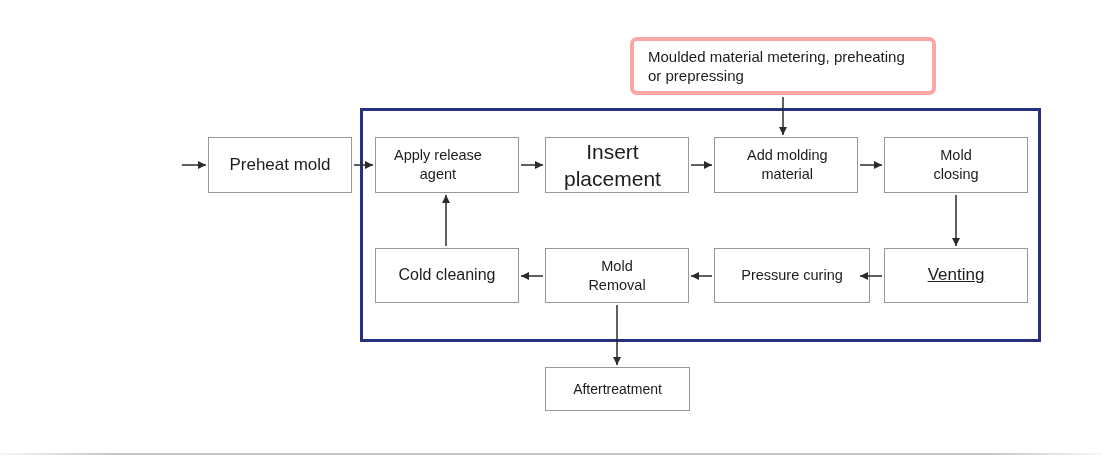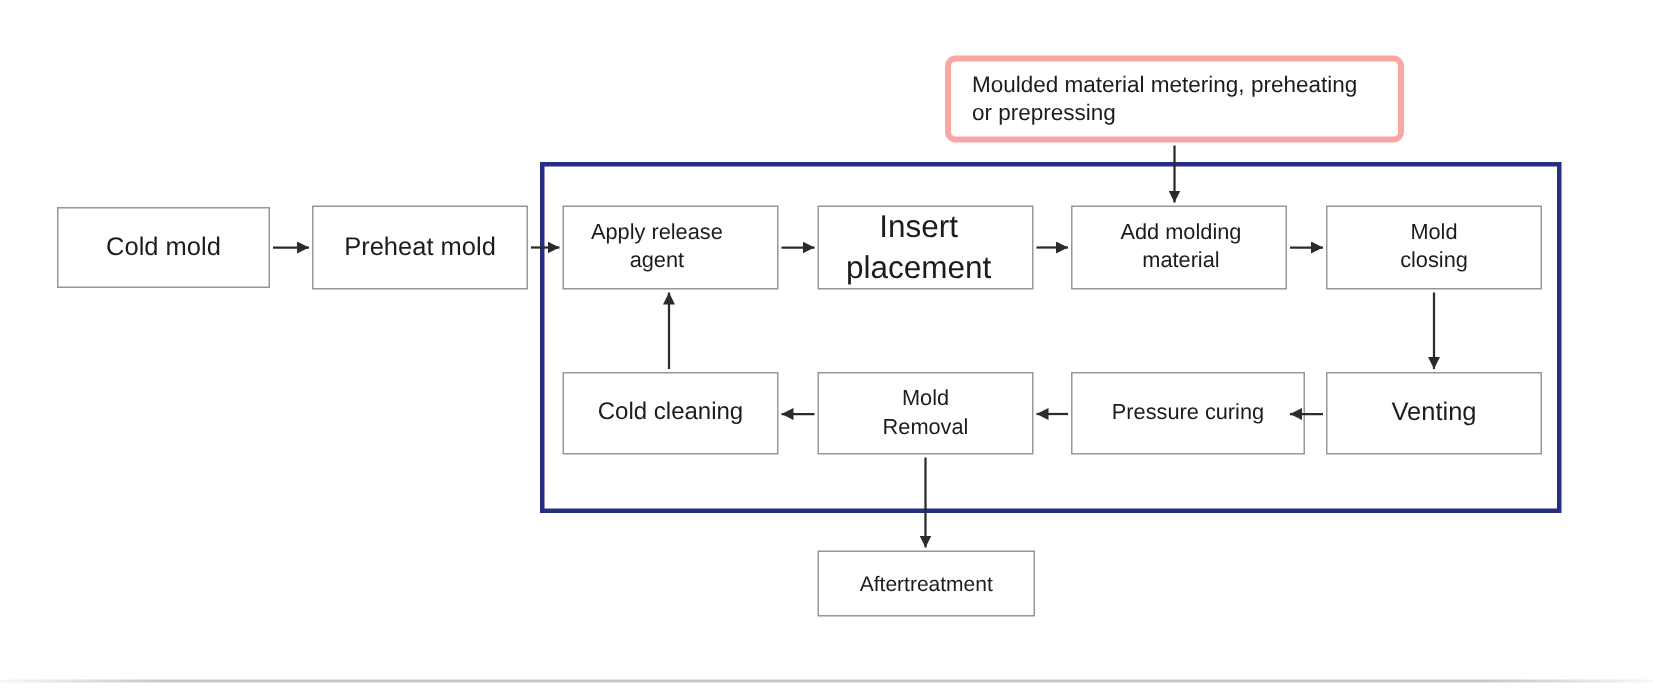--- a/index.html
+++ b/index.html
@@ -42,21 +42,21 @@
     justify-content: flex-start;
     text-align: center;
   }
 
   #n-cold     { left: 38px;  top: 138px; width: 142px; height: 54px; font-size: 17px; }
   #n-preheat  { left: 208px; top: 137px; width: 144px; height: 56px; font-size: 17px; }
   #n-apply    { left: 375px; top: 137px; width: 144px; height: 56px; font-size: 14.5px; padding-left: 18px; }
   #n-insert   { left: 545px; top: 137px; width: 144px; height: 56px; font-size: 21px;   padding-left: 18px; }
   #n-add      { left: 714px; top: 137px; width: 144px; height: 56px; font-size: 14.5px; padding-left: 32px; }
   #n-closing  { left: 884px; top: 137px; width: 144px; height: 56px; font-size: 14.5px; }
-  #n-venting  { left: 884px; top: 248px; width: 144px; height: 55px; font-size: 17px; }
+  #n-venting  { left: 884px; top: 248px; width: 144px; height: 55px; font-size: 17px; text-decoration: underline; }
   #n-pressure { left: 714px; top: 248px; width: 156px; height: 55px; font-size: 14.5px; }
   #n-removal  { left: 545px; top: 248px; width: 144px; height: 55px; font-size: 14.5px; }
   #n-cleaning { left: 375px; top: 248px; width: 144px; height: 55px; font-size: 16px; }
   #n-after    { left: 545px; top: 367px; width: 145px; height: 44px; font-size: 14px; }
 
   
   #note {
     left: 630px; top: 37px;
     width: 306px; height: 58px;
     font-size: 15px;
@@ -92,21 +92,20 @@
 
 <div class="stage">
 
   <div class="bottom-divider"></div>
 
   <div class="flow-container"></div>
 
   <div class="node" id="note">Moulded material metering, preheating
 or prepressing</div>
 
-  <div class="node" id="n-cold">Cold mold</div>
 
   <div class="node" id="n-preheat">Preheat mold</div>
 
   <div class="node align-left" id="n-apply">Apply release
 agent</div>
 
   <div class="node align-left" id="n-insert">Insert
 placement</div>
 
   <div class="node align-left" id="n-add">Add molding

